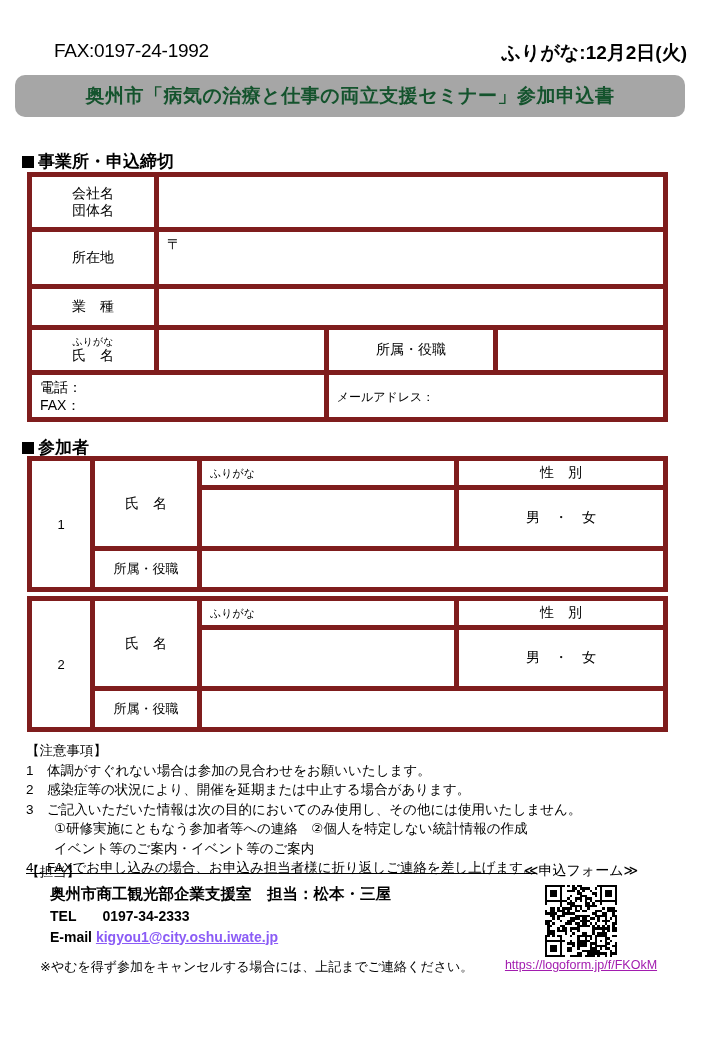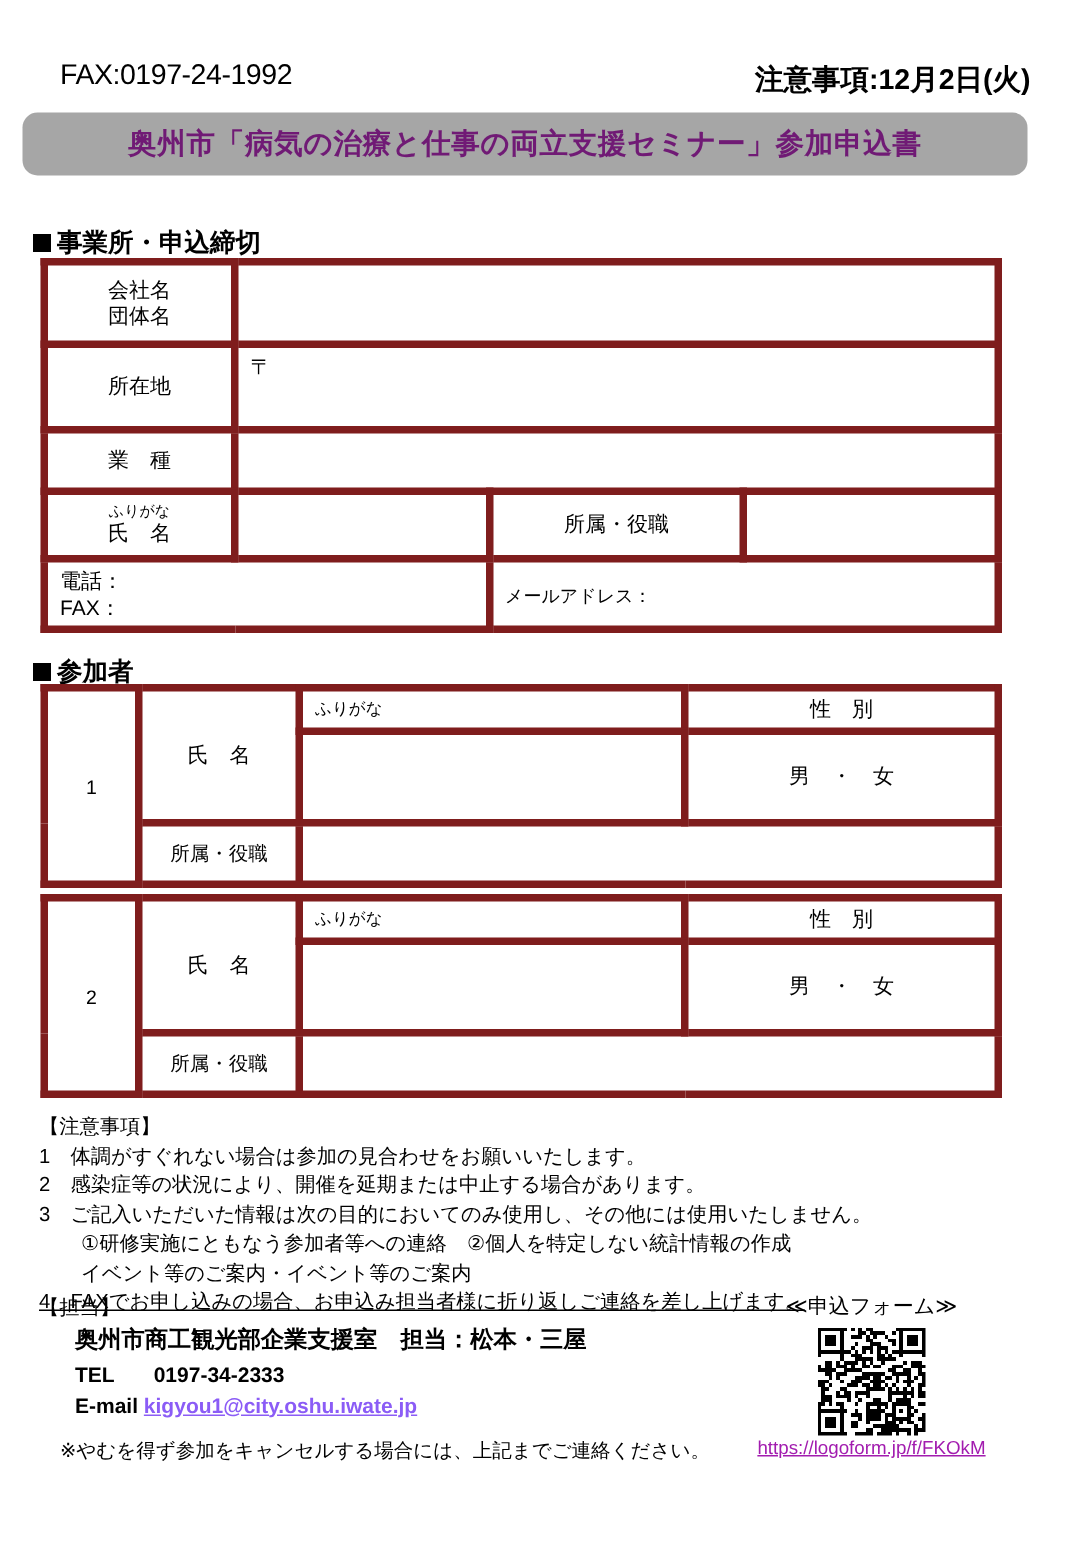--- a/index.html
+++ b/index.html
@@ -19,21 +19,21 @@
   
   .hdr-row {
     position: absolute;
     top: 40px;
     left: 0;
     width: 720px;
     height: 28px;
   }
   .fax-no {
     position: absolute;
-    left: 40px;
+    left: 54px;
     top: 0;
     font-size: 19px;
     letter-spacing: -0.3px;
     white-space: nowrap;
   }
   .deadline {
     position: absolute;
     right: 33px;
     top: 0;
     font-size: 19px;
@@ -48,21 +48,21 @@
     top: 75px;
     width: 670px;
     height: 42px;
     background: #a6a6a6;
     border-radius: 10px;
     display: flex;
     align-items: center;
     justify-content: center;
   }
   .banner-text {
-    color: #701a75;
+    color: #14532d;
     font-size: 19px;
     font-weight: bold;
     letter-spacing: 0.5px;
     white-space: nowrap;
   }
 
   
   .sec-head {
     position: absolute;
     font-size: 17px;
@@ -204,21 +204,21 @@
     color: #a21caf;
     text-decoration: underline;
     white-space: nowrap;
   }
 </style>
 </head>
 <body>
 
 <div class="hdr-row">
   <div class="fax-no">FAX:0197-24-1992</div>
-  <div class="deadline">注意事項:12月2日(火)</div>
+  <div class="deadline">ふりがな:12月2日(火)</div>
 </div>
 
 <div class="banner">
   <span class="banner-text">奥州市「病気の治療と仕事の両立支援セミナー」参加申込書</span>
 </div>
 
 <div class="sec-head" id="sec-office">
   <span class="sq"></span><span>事業所・申込締切</span>
 </div>
 

